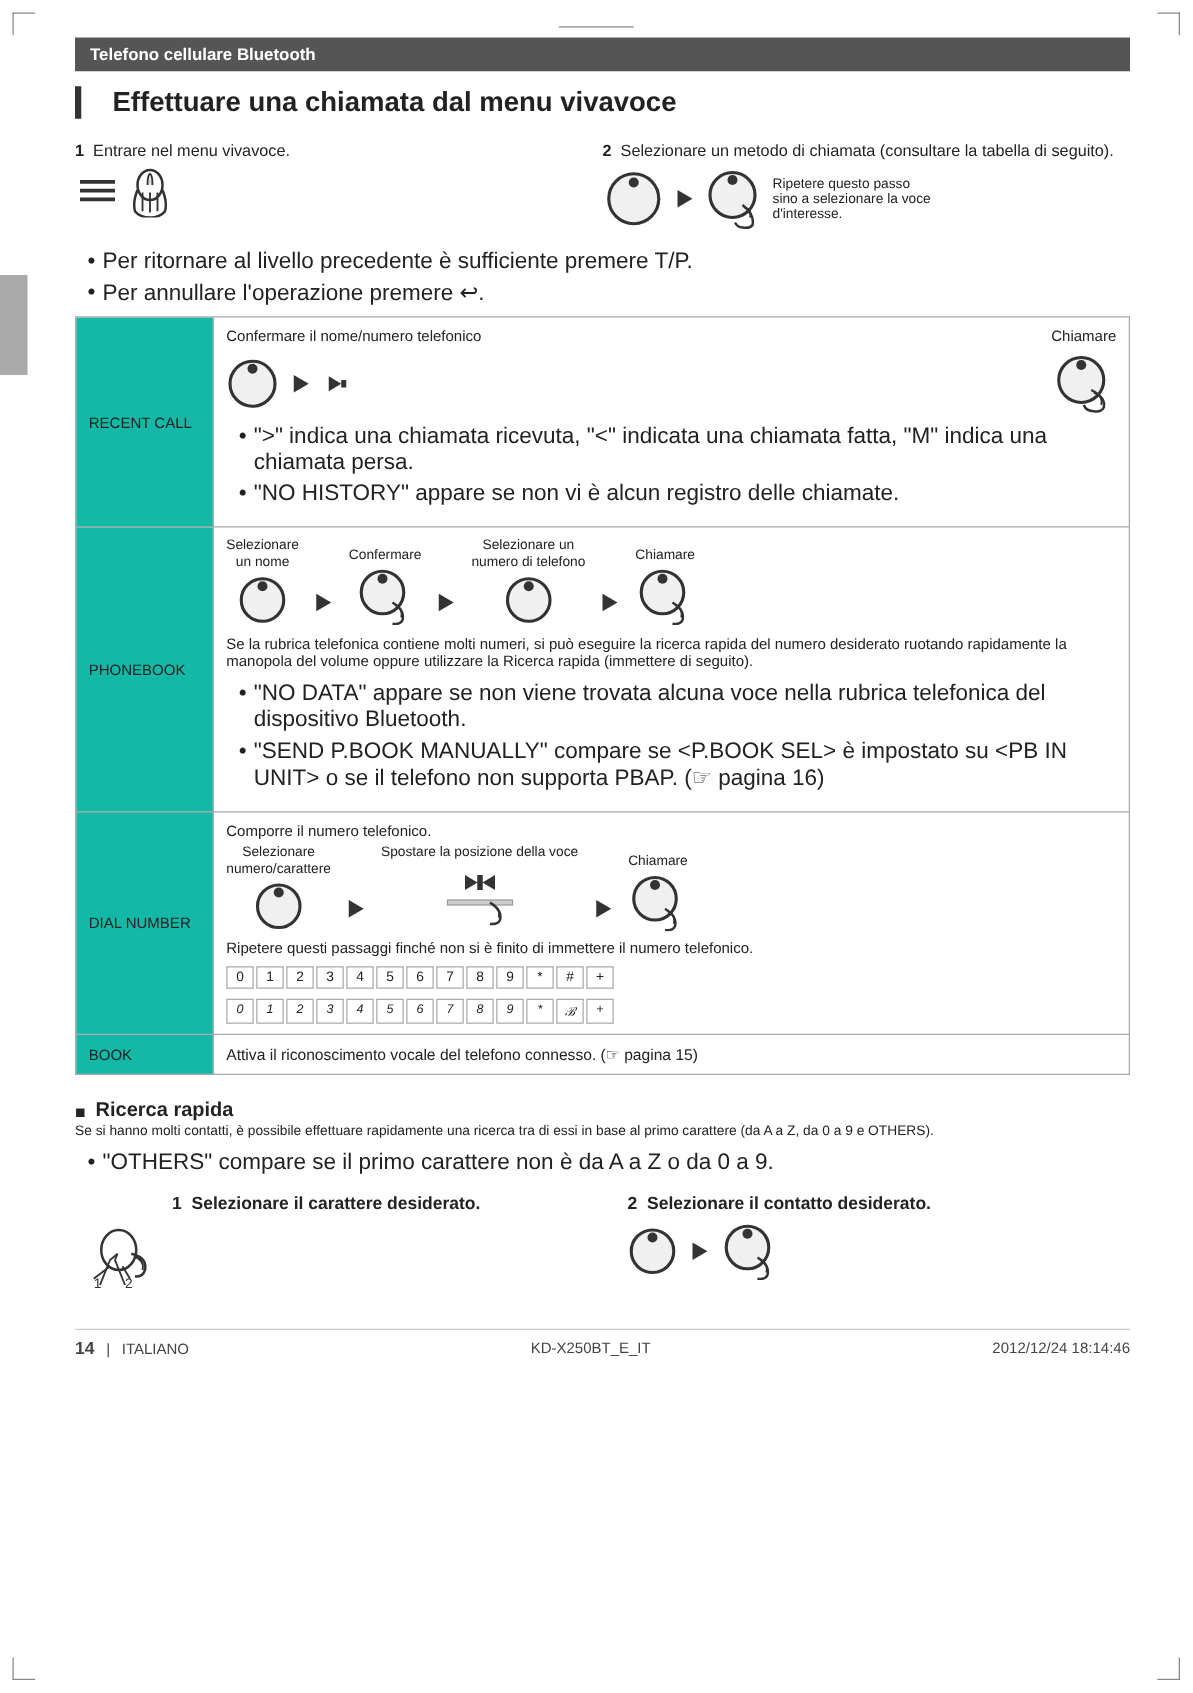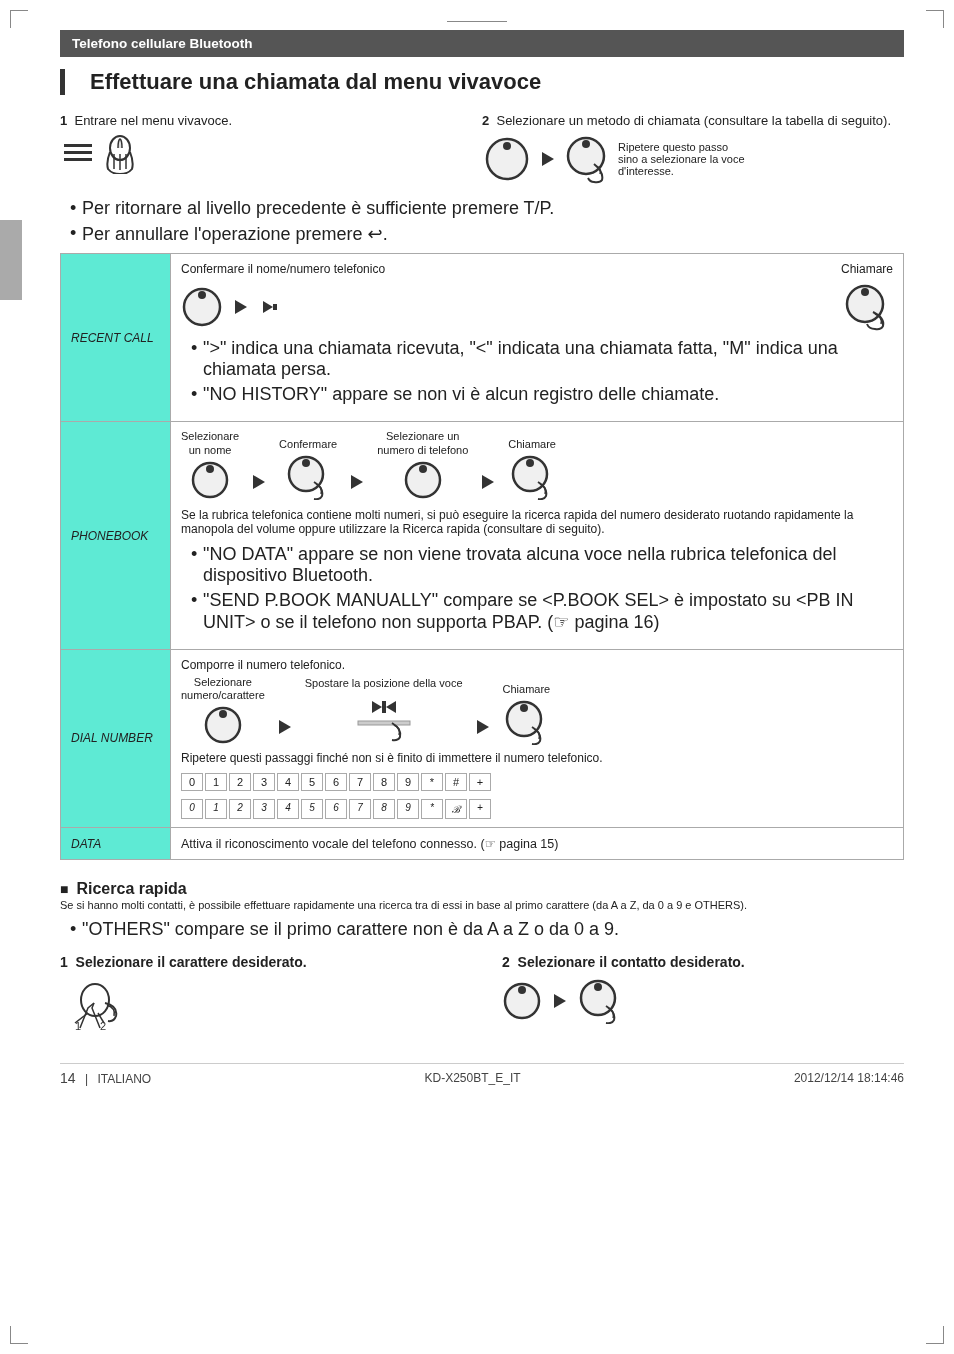--- a/index.html
+++ b/index.html
@@ -129,22 +129,21 @@
       border: 1px solid #aaa;
       padding: 8px 10px;
       vertical-align: top;
       font-size: 12.5px;
     }
     .main-table .label-cell {
       width: 110px;
       font-weight: normal;
       font-size: 12px;
       vertical-align: middle;
-      background: #5eead4;
-      font-style: italic;
+      background: #14b8a6;
     }
     .main-table .content-cell {
       vertical-align: top;
     }
 
     
     .inline-icons {
       display: flex;
       align-items: center;
       gap: 8px;
@@ -198,21 +197,21 @@
       justify-content: space-between;
       align-items: center;
       margin-top: 30px;
       border-top: 1px solid #ccc;
       padding-top: 6px;
       font-size: 12px;
       color: #444;
     }
     .page-num {
       font-size: 14px;
-      font-weight: normal;
+      font-weight: bold;
     }
 
     .row-with-labels {
       display: flex;
       align-items: flex-end;
       gap: 10px;
       flex-wrap: wrap;
     }
     .col-labeled {
       display: flex;
@@ -393,21 +392,21 @@
             <div class="lbl">Chiamare</div>
             <svg width="44" height="46" viewBox="0 0 44 46">
               <circle cx="20" cy="20" r="17" fill="#f0f0f0" stroke="#333" stroke-width="2.5"></circle>
               <circle cx="20" cy="9" r="4" fill="#333"></circle>
               <path d="M28 28 Q38 34 36 42 Q34 46 28 45" fill="none" stroke="#333" stroke-width="2"></path>
               <path d="M30 30 Q37 33 35 40" fill="none" stroke="#333" stroke-width="1.5"></path>
             </svg>
           </div>
         </div>
         <p style="font-size:12px; margin-bottom:6px;">
-          Se la rubrica telefonica contiene molti numeri, si può eseguire la ricerca rapida del numero desiderato ruotando rapidamente la manopola del volume oppure utilizzare la Ricerca rapida (consultare di seguito).
+          Se la rubrica telefonica contiene molti numeri, si può eseguire la ricerca rapida del numero desiderato ruotando rapidamente la manopola del volume oppure utilizzare la Ricerca rapida (immettere di seguito).
         </p>
         <ul class="bullet-list">
           <li>"NO DATA" appare se non viene trovata alcuna voce nella rubrica telefonica del dispositivo Bluetooth.</li>
           <li>"SEND P.BOOK MANUALLY" compare se &lt;P.BOOK SEL&gt; è impostato su &lt;PB IN UNIT&gt; o se il telefono non supporta PBAP. (☞ pagina 16)</li>
         </ul>
       </td>
     </tr>
 
     <tr>
       <td class="label-cell">DIAL NUMBER</td>
@@ -541,21 +540,21 @@
                 </div>
             <div class="key-cell">
                   <span class="key-bottom" style="font-style:italic;">+</span>
                 </div>
           </div>
         </div>
       </td>
     </tr>
 
     <tr>
-      <td class="label-cell">DATA</td>
+      <td class="label-cell">BOOK</td>
       <td class="content-cell">
         <span>Attiva il riconoscimento vocale del telefono connesso. (☞ pagina 15)</span>
       </td>
     </tr>
   </tbody>
     </table>
 
   <div class="subsection-title">
     <span>Ricerca rapida</span>
   </div>
@@ -563,21 +562,21 @@
     <span>Se si hanno molti contatti, è possibile effettuare rapidamente una ricerca tra di essi in base al primo carattere (da A a Z, da 0 a 9 e OTHERS).</span>
   </p>
   <ul class="bullet-list">
     <li>
       <span>"OTHERS" compare se il primo carattere non è da A a Z o da 0 a 9.</span>
     </li>
   </ul>
 
   <div class="sub-steps-row">
     <div class="sub-step">
-      <p style="font-size:14px; font-weight:bold; margin-bottom:8px;">
+      <p style="font-size:14px; font-weight:bold; margin-bottom:8px;text-align:center;">
         <strong>1</strong>
         &nbsp;<span>Selezionare il carattere desiderato.</span>
       </p>
 
       <div style="display:flex; align-items:center; gap:6px;">
         <svg width="70" height="55" viewBox="0 0 70 55">
 
           <path d="M20 50 L28 30 L34 25" fill="none" stroke="#333" stroke-width="1.5"></path>
           <path d="M40 50 L32 30 L34 25" fill="none" stroke="#333" stroke-width="1.5"></path>
           <text x="15" y="52" font-size="11" fill="#333">1</text>
@@ -617,17 +616,17 @@
   <div class="footer">
     <div>
       <span class="page-num">14</span>
       <span style="margin: 0 6px;">|</span>
       <span>ITALIANO</span>
     </div>
     <div>
       <span>KD-X250BT_E_IT</span>
     </div>
     <div>
-      <span>2012/12/14   18:14:46</span>
+      <span>2012/12/24   18:14:46</span>
     </div>
   </div>
 
 </div>
 
 </body></html>

